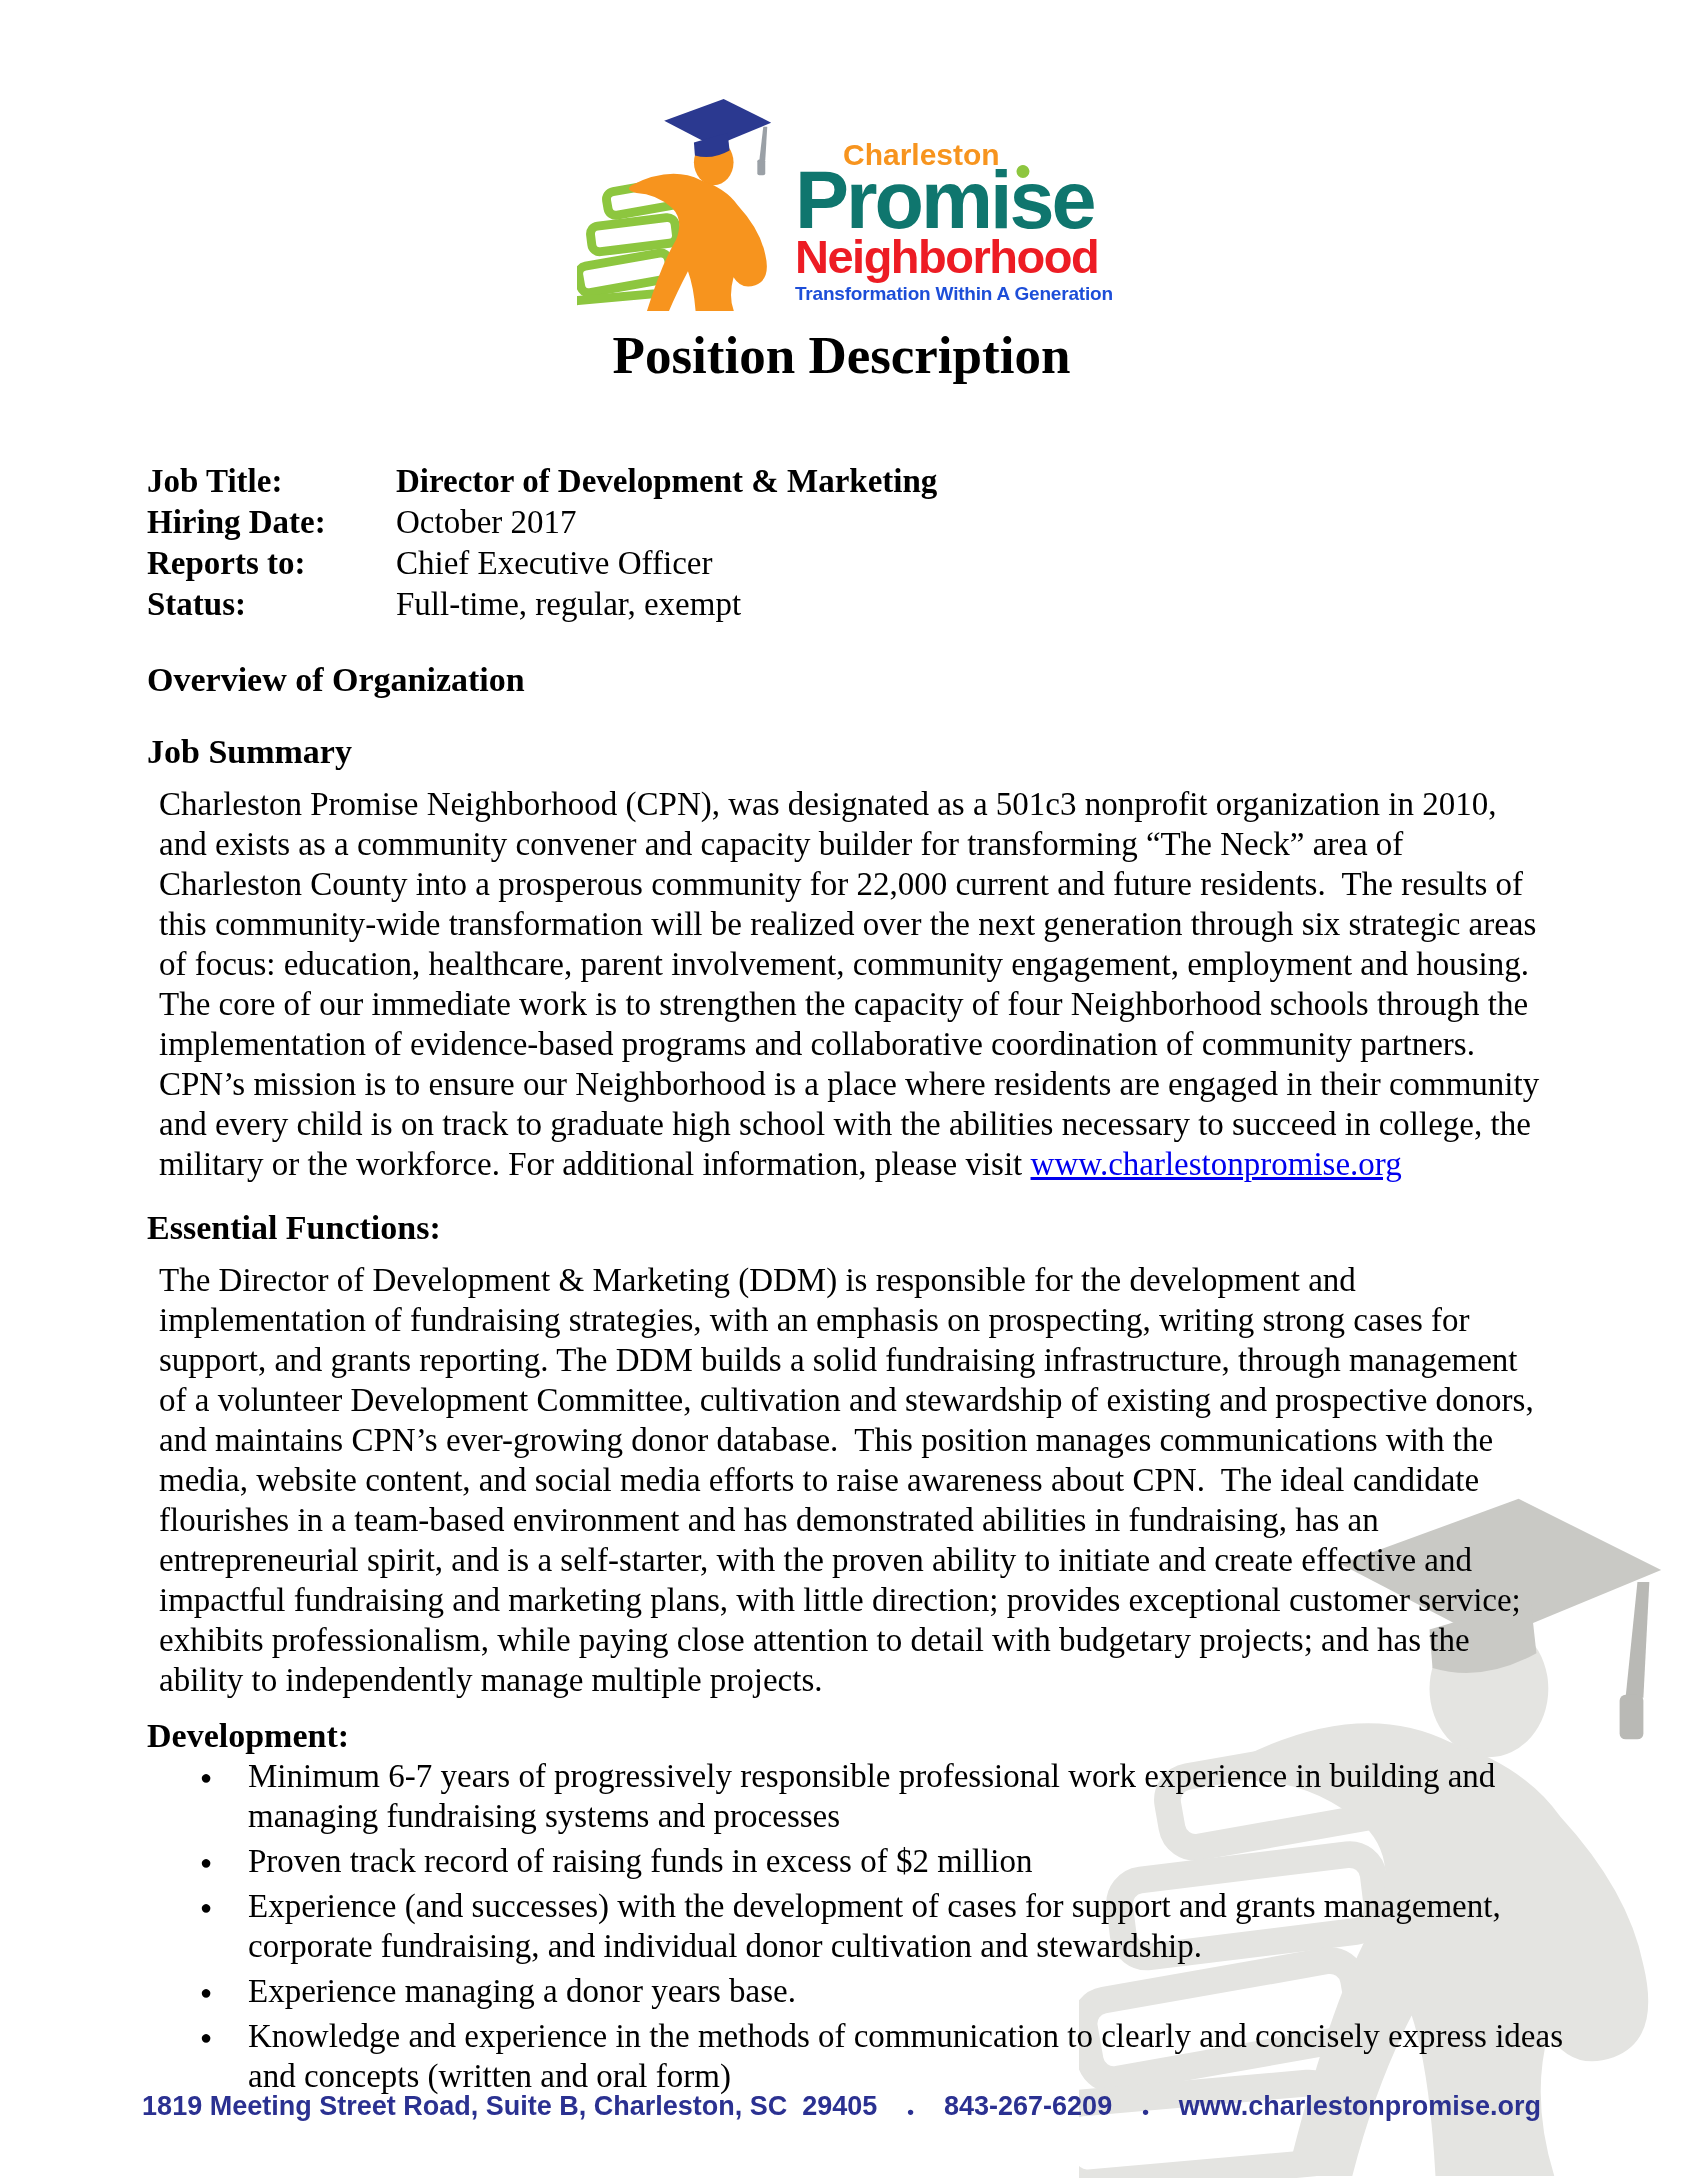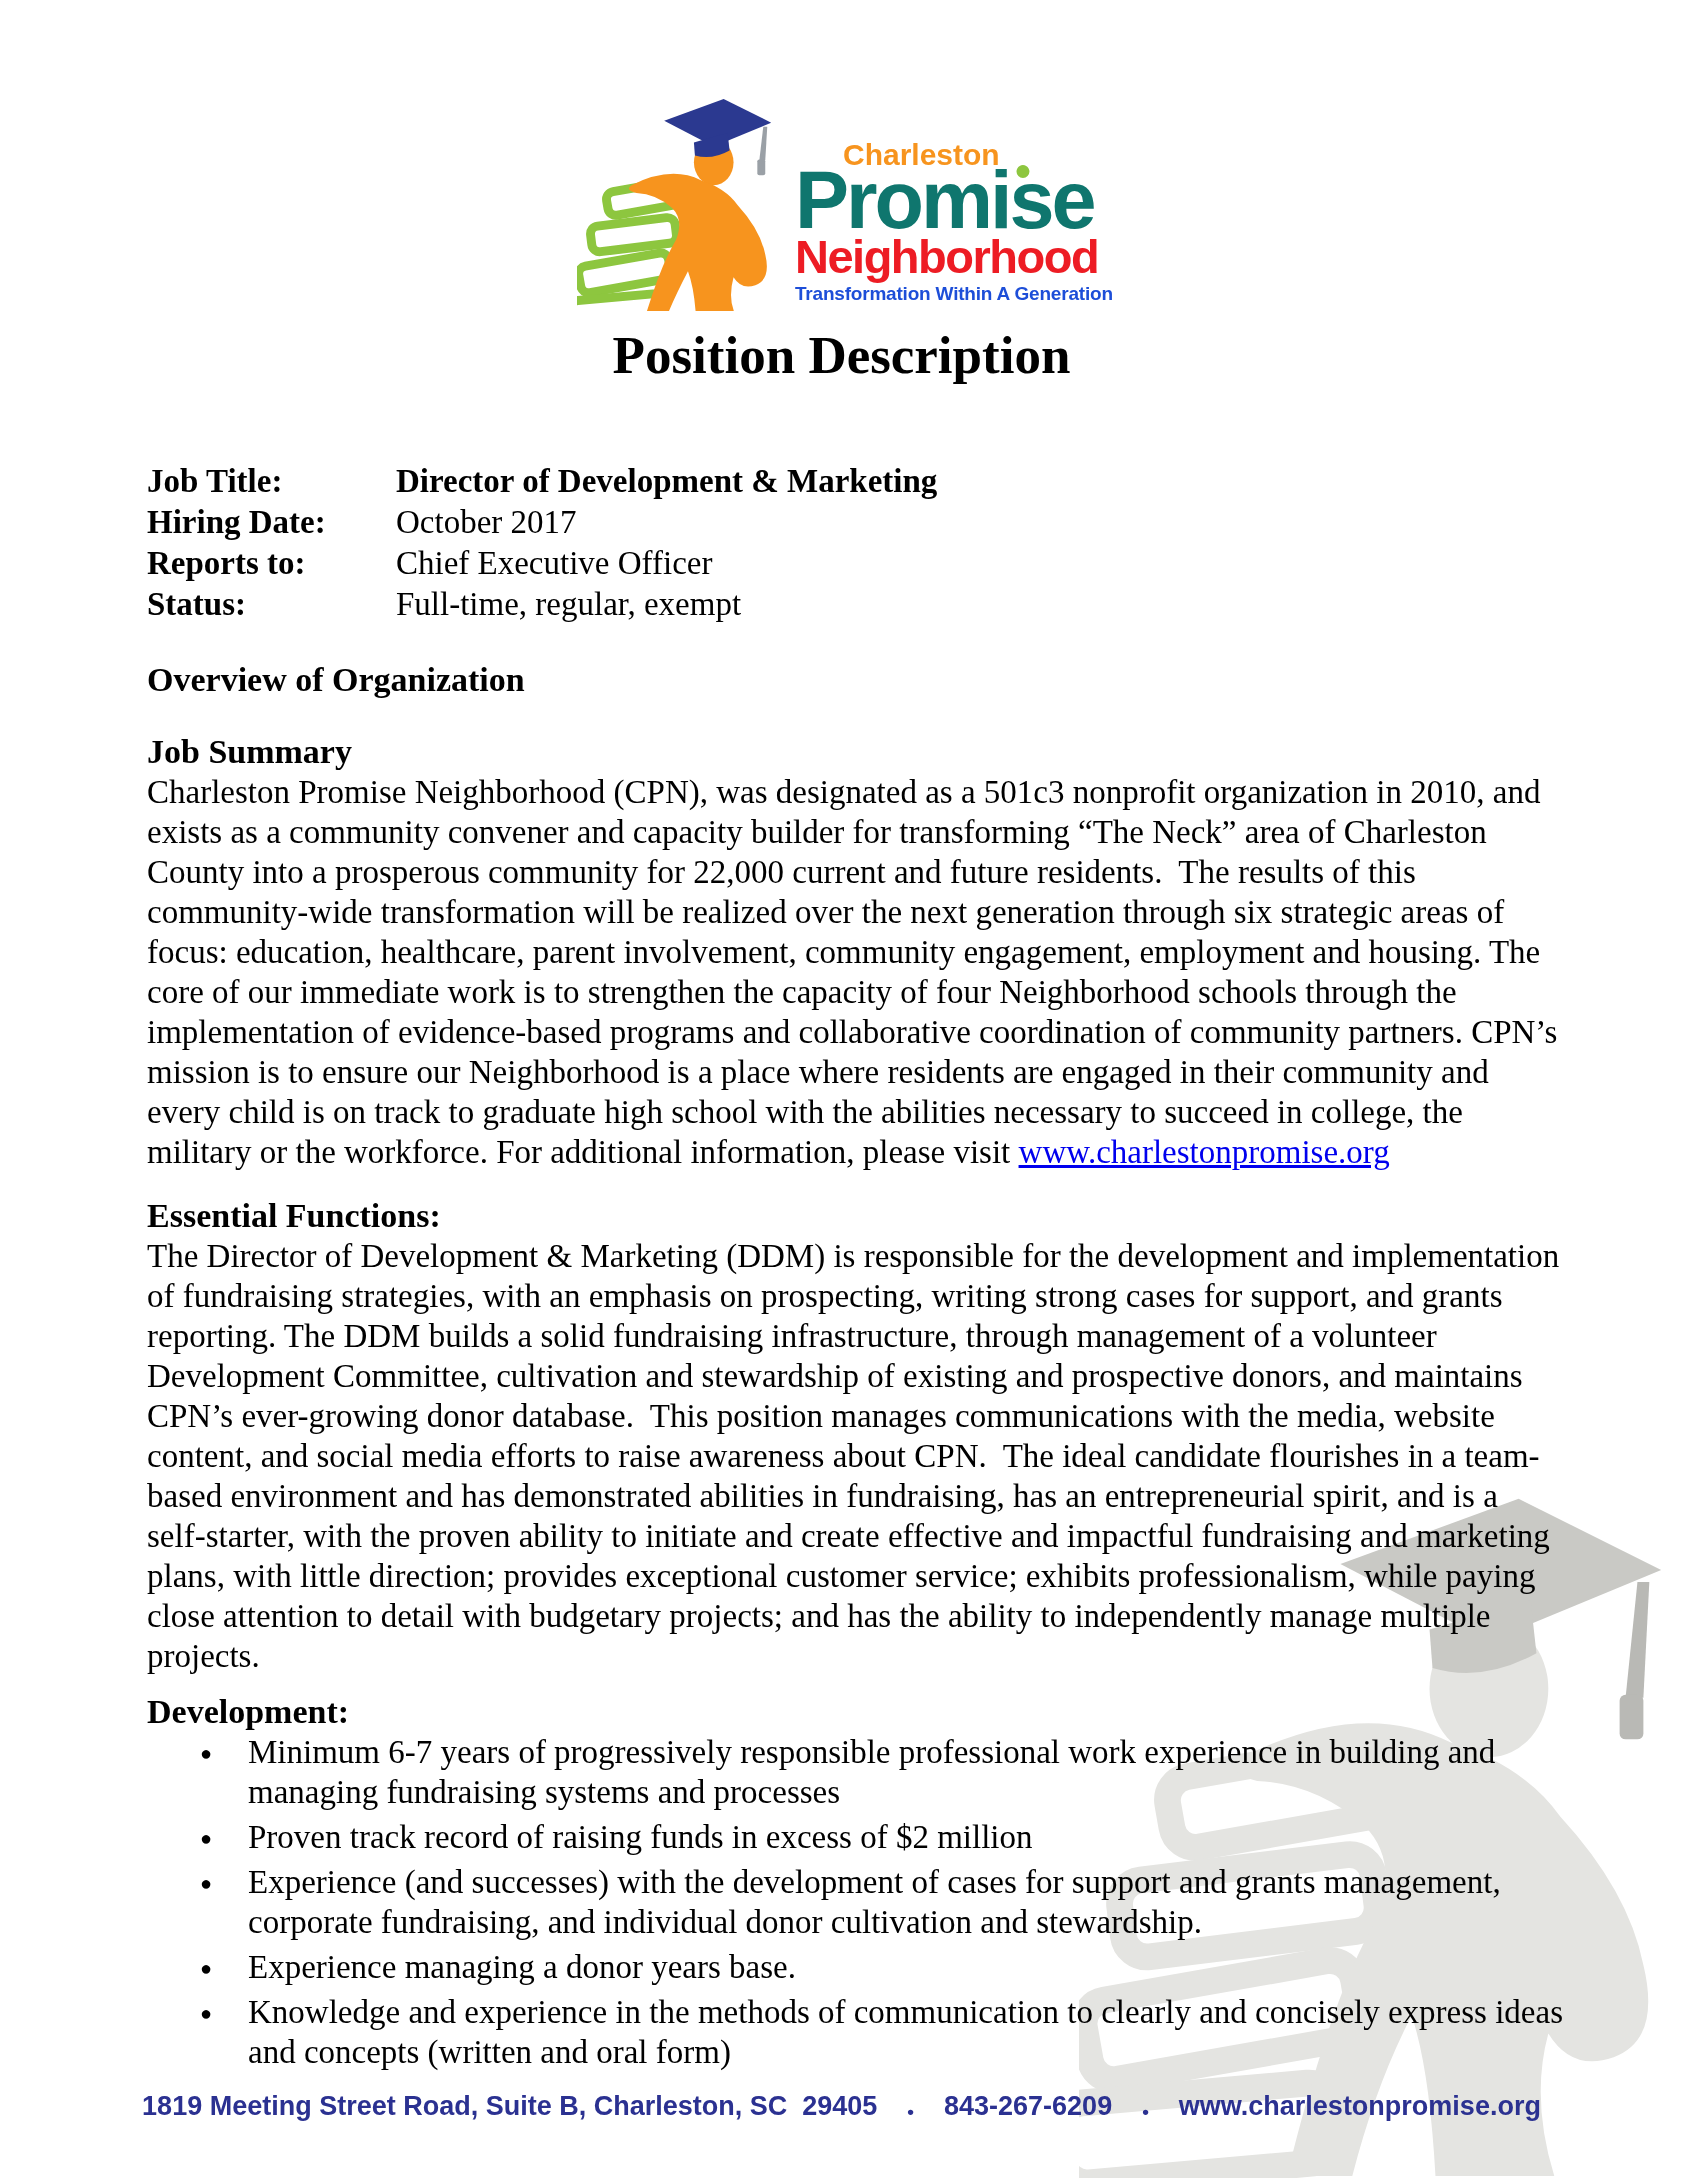--- a/index.html
+++ b/index.html
@@ -26,21 +26,21 @@
     font-size:33px;line-height:40px;}
   .job-row{display:flex;line-height:41px;}
   .job-label{width:249px;font-weight:bold;flex:0 0 auto;}
   .job-value{white-space:pre;}
   .job-value.bold{font-weight:bold;}
   .heading{font-weight:bold;font-size:34px;line-height:40px;}
   .h-job-summary{margin-top:32px;}
   .h-overview{margin-top:35px;}
   .h-essential{margin-top:24px;}
   .h-development{margin-top:16px;}
-  .para{margin:0;white-space:pre-wrap;}
+  .para{margin:12px;white-space:pre-wrap;}
   .para a{color:#0000EE;text-decoration:underline;}
   .bullets{margin:0;padding:0;list-style:none;}
   .bullets li{position:relative;margin-left:101px;margin-bottom:5px;white-space:pre-wrap;}
   .bullets li::before{content:"●";position:absolute;left:-48px;top:1px;font-size:20px;}
   
   .footer{position:absolute;top:2091px;left:0;right:0;display:flex;justify-content:center;
     align-items:flex-end;gap:30px;font-family:"Liberation Sans",sans-serif;font-weight:bold;
     font-size:27px;color:#2B3191;z-index:2;white-space:pre;}
   .footer .sep{font-size:19px;transform:translateY(1px);}
 </style>

